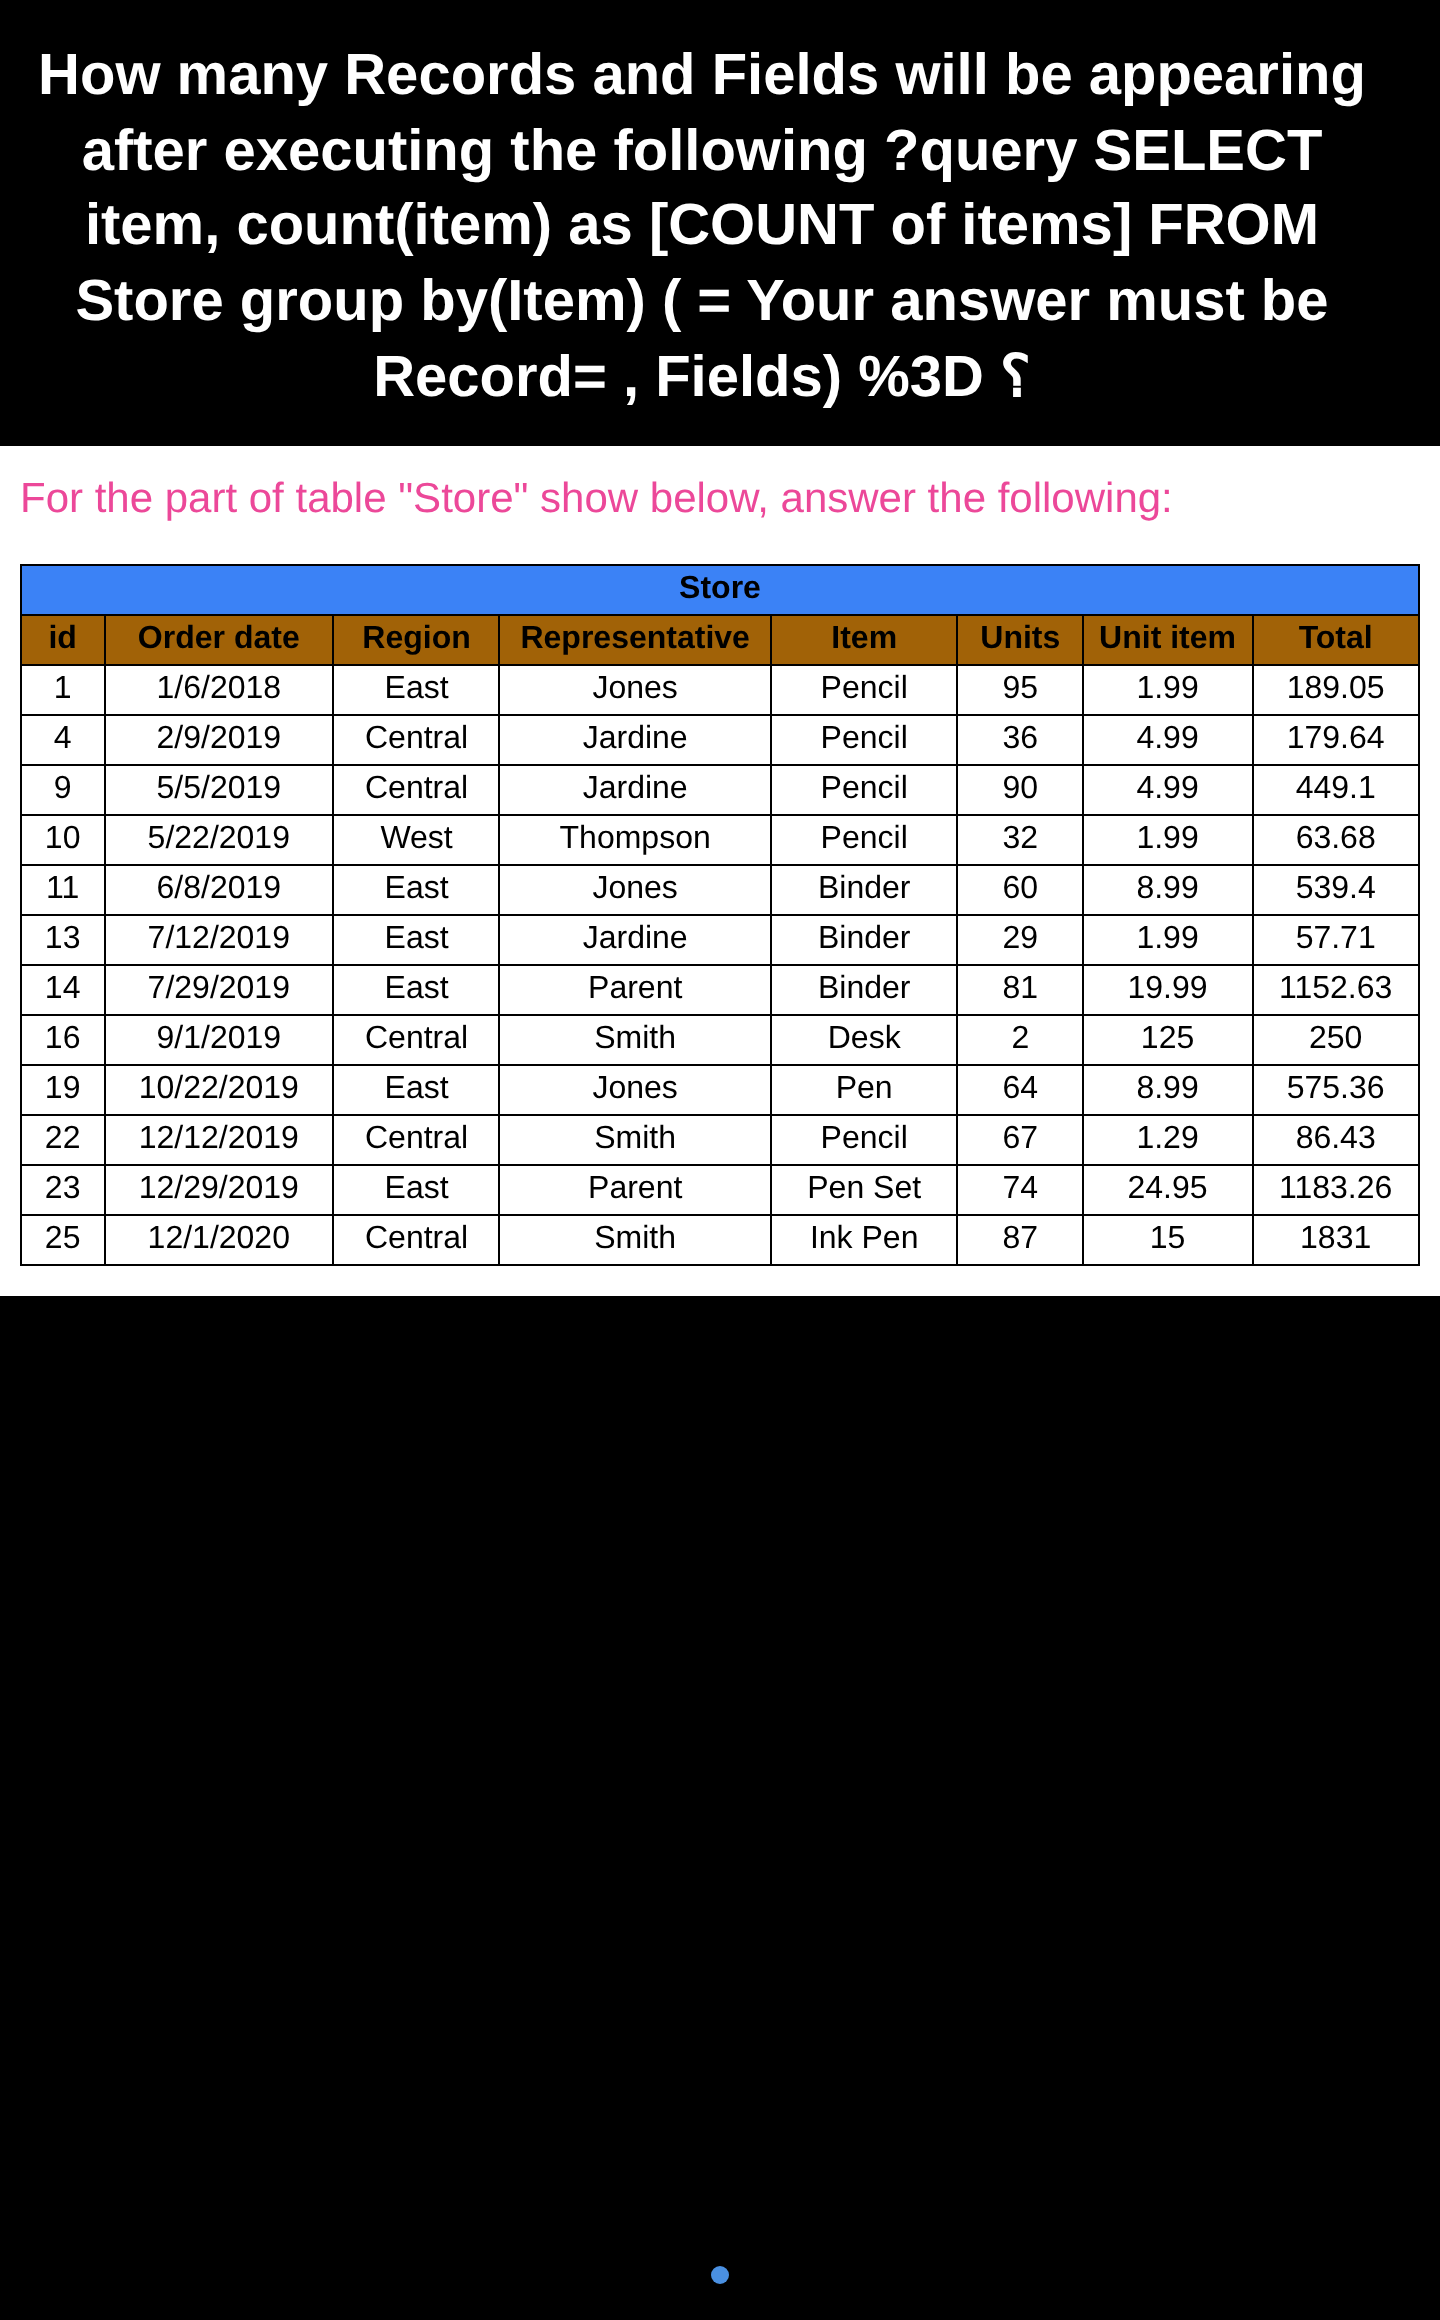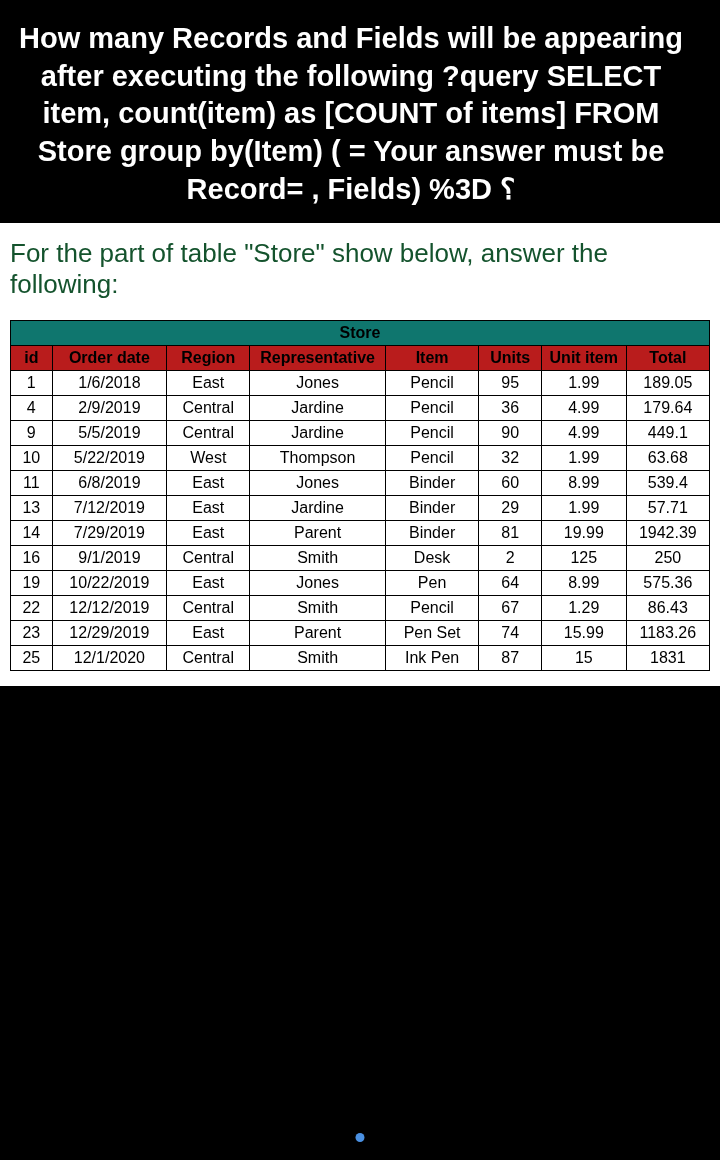--- a/index.html
+++ b/index.html
@@ -21,46 +21,46 @@
       font-size: 29px;
       text-align: center;
       padding: 20px 30px 15px 12px;
       line-height: 1.3;
     }
     .white-section {
       background: #fff;
       padding: 10px 10px 15px 10px;
     }
     .instruction {
-      color: #14532d;
-      font-size: 26px;
+      color: #ec4899;
+      font-size: 21px;
       padding: 5px 0 20px 0;
     }
     .table-wrap {
       width: 100%;
     }
     table {
       border-collapse: collapse;
       width: 100%;
       font-size: 16px;
       background: #fff;
     }
     th, td {
       border: 1px solid #000;
       padding: 3px 6px;
       text-align: center;
       white-space: nowrap;
     }
     .title-row th {
       font-weight: bold;
-      background: #0f766e;
+      background: #3b82f6;
     }
     .header-row th {
       font-weight: bold;
-      background: #b91c1c;
+      background: #a16207;
     }
     td {
       background: #fff;
     }
     .col-id { width: 40px; }
     .col-date { width: 110px; }
     .col-region { width: 80px; }
     .col-rep { width: 130px; }
     .col-item { width: 90px; }
     .col-units { width: 60px; }
@@ -164,21 +164,21 @@
             <td>57.71</td>
           </tr>
           <tr>
             <td>14</td>
             <td>7/29/2019</td>
             <td>East</td>
             <td>Parent</td>
             <td>Binder</td>
             <td>81</td>
             <td>19.99</td>
-            <td>1942.39</td>
+            <td>1152.63</td>
           </tr>
           <tr>
             <td>16</td>
             <td>9/1/2019</td>
             <td>Central</td>
             <td>Smith</td>
             <td>Desk</td>
             <td>2</td>
             <td>125</td>
             <td>250</td>
@@ -203,21 +203,21 @@
             <td>1.29</td>
             <td>86.43</td>
           </tr>
           <tr>
             <td>23</td>
             <td>12/29/2019</td>
             <td>East</td>
             <td>Parent</td>
             <td>Pen Set</td>
             <td>74</td>
-            <td>15.99</td>
+            <td>24.95</td>
             <td>1183.26</td>
           </tr>
           <tr>
             <td>25</td>
             <td>12/1/2020</td>
             <td>Central</td>
             <td>Smith</td>
             <td>Ink Pen</td>
             <td>87</td>
             <td>15</td>

